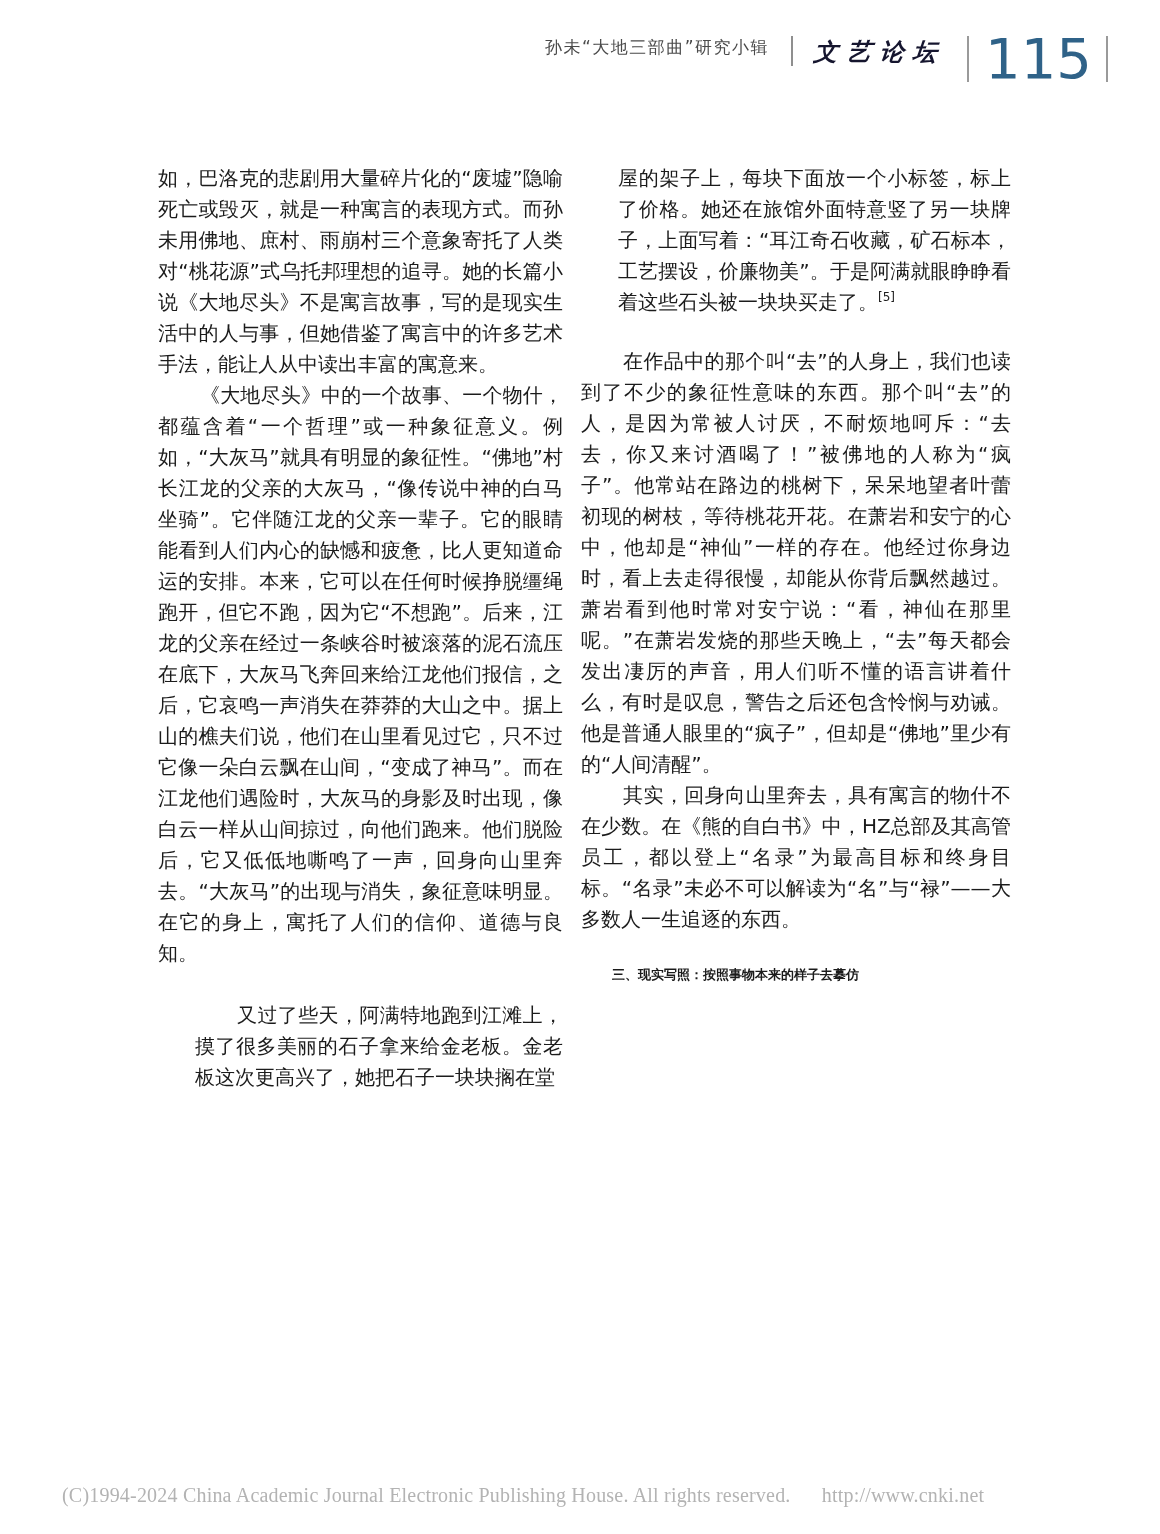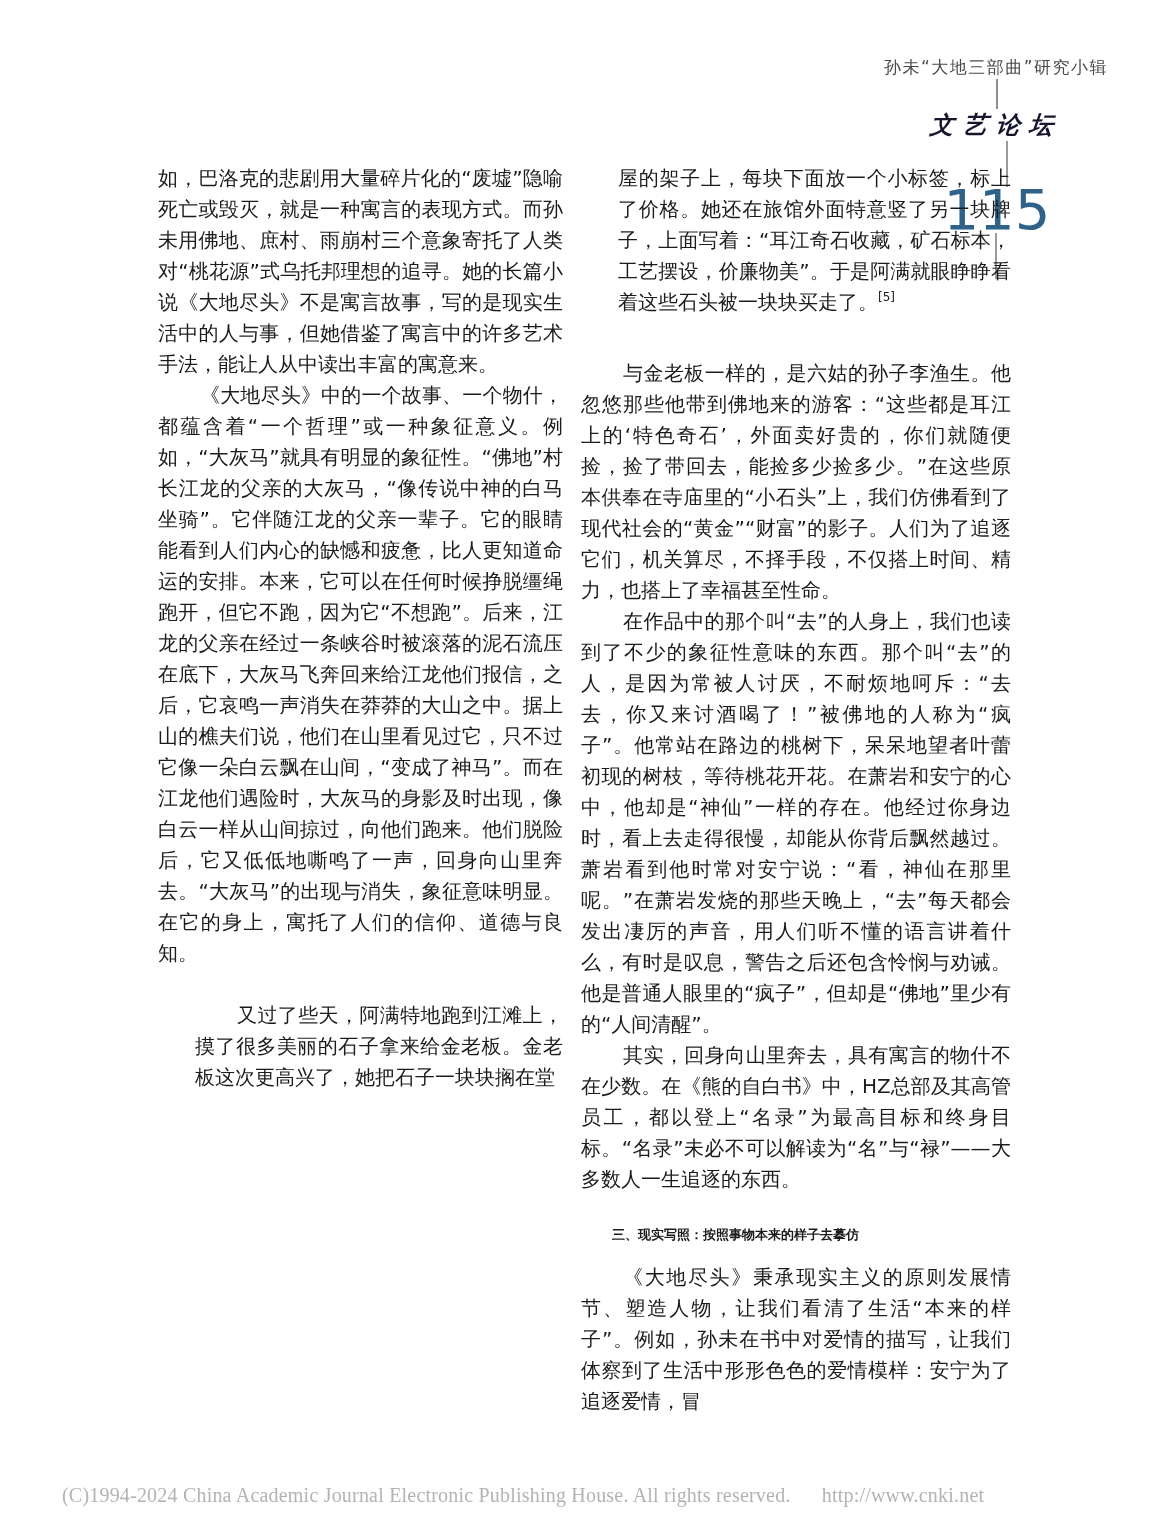--- a/index.html
+++ b/index.html
@@ -7,24 +7,23 @@
     position:relative;
     width:1160px;height:1534px;
     background:#ffffff;
     font-family:"DejaVu Sans",sans-serif;
     color:#1b1b1b;
     overflow:hidden;
     margin:0 auto;
   }
   
   .hdr{
-    position:absolute;top:56px;right:52px;
-    display:flex;align-items:center;
+    position:absolute;top:36px;right:52px;
+    display:flex;
     white-space:nowrap;
-    flex-direction:column;
   }
   .running-title{
     font-size:17px;color:#4a4a4a;letter-spacing:1.5px;
   }
   .vbar{display:inline-block;width:2px;background:#8f8f8f;}
   .vbar.v1{height:30px;margin:0 20px 0 22px;}
   .vbar.v2{height:46px;margin:0 0 0 22px;background:#9a9a9a;}
   .vbar.v3{height:46px;background:#9a9a9a;}
   .journal-logo{
     font-family:"DejaVu Serif",serif;
@@ -44,21 +43,21 @@
     position:absolute;left:158px;top:163px;
     width:866px;
     display:flex;
   }
   .col{font-size:20px;line-height:31px;text-align:justify;}
   .col-left{width:405px;margin-right:18px;}
   .col-right{width:430px;}
   .block{margin:0;}
   .block.indent{text-indent:42px;}
   .block.quote{margin-top:31px;padding-left:37px;text-indent:42px;}
-  .block.quote-cont{padding-left:37px;margin-bottom:40px;}
+  .block.quote-cont{padding-left:37px;margin-bottom:28px;}
   .block.heading{
     font-weight:bold;font-size:13px;
     padding-left:31px;
     margin:24px 0 12px 0;
     text-align:left;
   }
   sup.ref{font-size:12px;line-height:0;}
   
   .ftr{
     position:absolute;left:62px;top:1484px;
@@ -84,25 +83,23 @@
   </header>
 
   <main class="columns">
     <div class="col col-left" id="col-left">
         <div class="block paragraph">如，巴洛克的悲剧用大量碎片化的“废墟”隐喻死亡或毁灭，就是一种寓言的表现方式。而孙未用佛地、庶村、雨崩村三个意象寄托了人类对“桃花源”式乌托邦理想的追寻。她的长篇小说《大地尽头》不是寓言故事，写的是现实生活中的人与事，但她借鉴了寓言中的许多艺术手法，能让人从中读出丰富的寓意来。</div>
         <div class="block paragraph indent">《大地尽头》中的一个故事、一个物什，都蕴含着“一个哲理”或一种象征意义。例如，“大灰马”就具有明显的象征性。“佛地”村长江龙的父亲的大灰马，“像传说中神的白马坐骑”。它伴随江龙的父亲一辈子。它的眼睛能看到人们内心的缺憾和疲惫，比人更知道命运的安排。本来，它可以在任何时候挣脱缰绳跑开，但它不跑，因为它“不想跑”。后来，江龙的父亲在经过一条峡谷时被滚落的泥石流压在底下，大灰马飞奔回来给江龙他们报信，之后，它哀鸣一声消失在莽莽的大山之中。据上山的樵夫们说，他们在山里看见过它，只不过它像一朵白云飘在山间，“变成了神马”。而在江龙他们遇险时，大灰马的身影及时出现，像白云一样从山间掠过，向他们跑来。他们脱险后，它又低低地嘶鸣了一声，回身向山里奔去。“大灰马”的出现与消失，象征意味明显。在它的身上，寓托了人们的信仰、道德与良知。</div>
         <div class="block quote indent">又过了些天，阿满特地跑到江滩上，摸了很多美丽的石子拿来给金老板。金老板这次更高兴了，她把石子一块块搁在堂</div>
       </div>
     <div class="col col-right" id="col-right">
         <div class="block quote-cont">屋的架子上，每块下面放一个小标签，标上了价格。她还在旅馆外面特意竖了另一块牌子，上面写着：“耳江奇石收藏，矿石标本，工艺摆设，价廉物美”。于是阿满就眼睁睁看着这些石头被一块块买走了。<sup class="ref">[5]</sup></div>
-        <div class="block paragraph indent">与金老板一样的，是六姑的孙子李渔生。他忽悠那些他带到佛地来的游客：“这些都是耳江上的‘特色奇石’，外面卖好贵的，你们就随便捡，捡了带回去，能捡多少捡多少。”在这些原本供奉在寺庙里的“小石头”上，我们仿佛看到了现代社会的“黄金”“财富”的影子。人们为了追逐它们，机关算尽，不择手段，不仅搭上时间、精力，也搭上了幸福甚至性命。</div>
         <div class="block paragraph indent">在作品中的那个叫“去”的人身上，我们也读到了不少的象征性意味的东西。那个叫“去”的人，是因为常被人讨厌，不耐烦地呵斥：“去去，你又来讨酒喝了！”被佛地的人称为“疯子”。他常站在路边的桃树下，呆呆地望者叶蕾初现的树枝，等待桃花开花。在萧岩和安宁的心中，他却是“神仙”一样的存在。他经过你身边时，看上去走得很慢，却能从你背后飘然越过。萧岩看到他时常对安宁说：“看，神仙在那里呢。”在萧岩发烧的那些天晚上，“去”每天都会发出凄厉的声音，用人们听不懂的语言讲着什么，有时是叹息，警告之后还包含怜悯与劝诫。他是普通人眼里的“疯子”，但却是“佛地”里少有的“人间清醒”。</div>
         <div class="block paragraph indent">其实，回身向山里奔去，具有寓言的物什不在少数。在《熊的自白书》中，HZ总部及其高管员工，都以登上“名录”为最高目标和终身目标。“名录”未必不可以解读为“名”与“禄”——大多数人一生追逐的东西。</div>
         <div class="block heading">三、现实写照：按照事物本来的样子去摹仿</div>
-        <div class="block paragraph indent">《大地尽头》秉承现实主义的原则发展情节、塑造人物，让我们看清了生活“本来的样子”。例如，孙未在书中对爱情的描写，让我们体察到了生活中形形色色的爱情模样：安宁为了追逐爱情，冒</div>
       </div>
   </main>
 
   <footer class="ftr">
     <span>(C)1994-2024 China Academic Journal Electronic Publishing House. All rights reserved.</span>
     <span class="url">http://www.cnki.net</span>
   </footer>
 
 </div>
 

